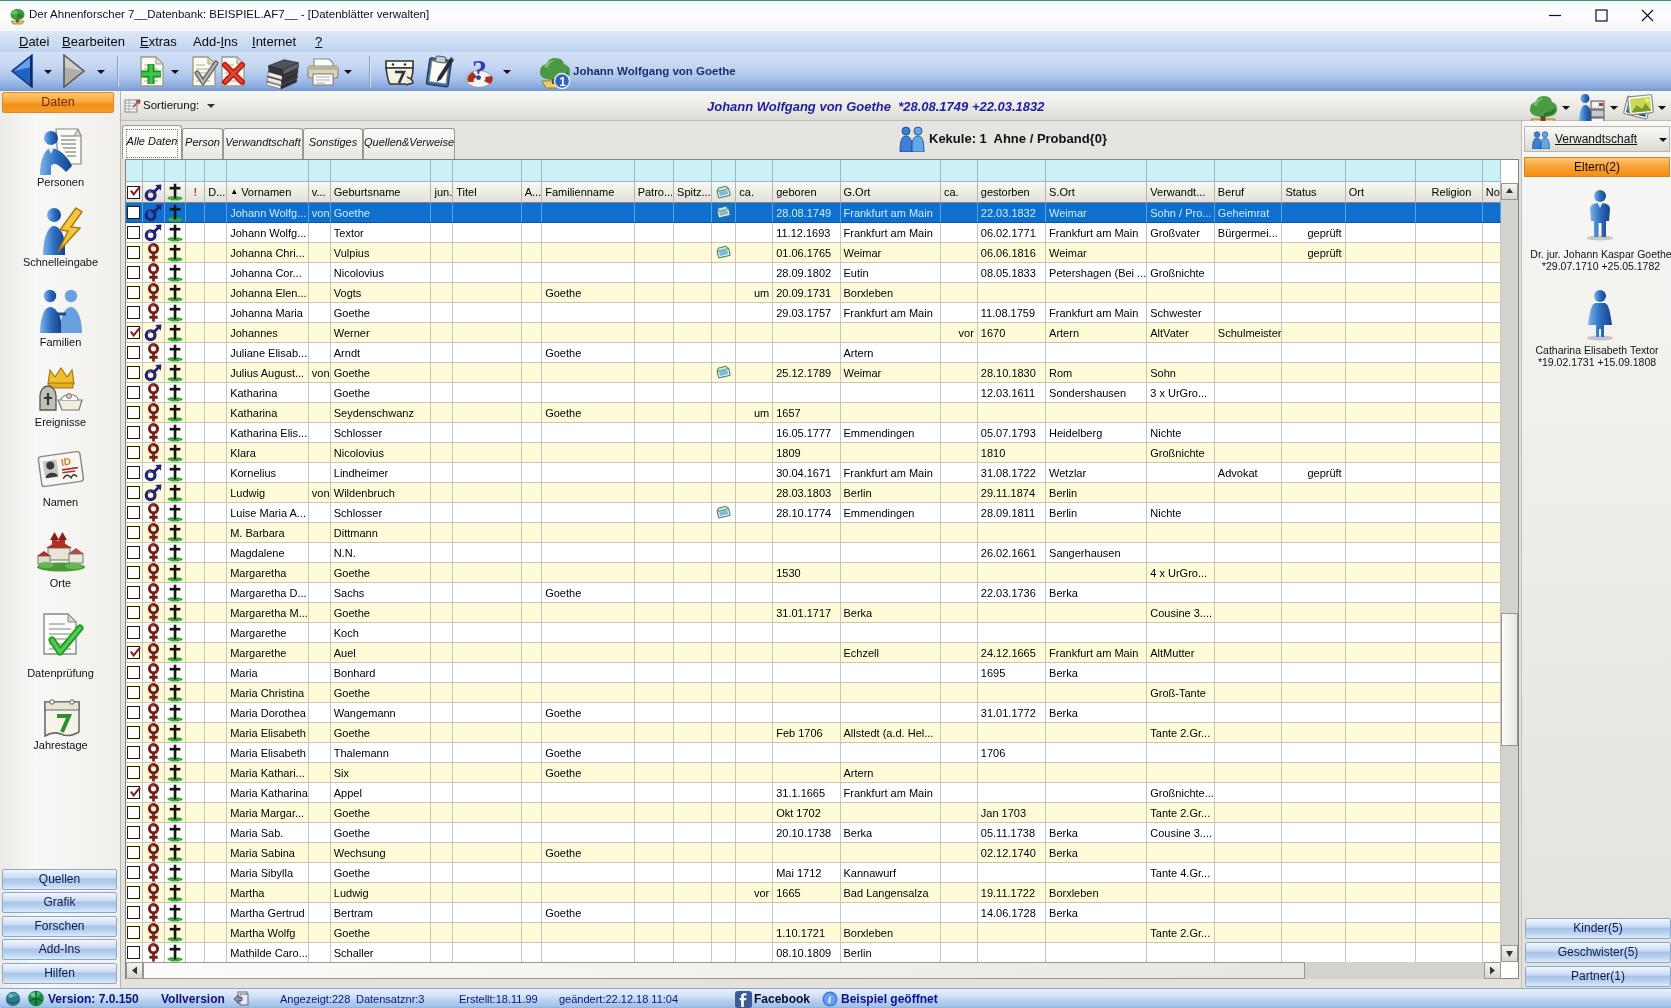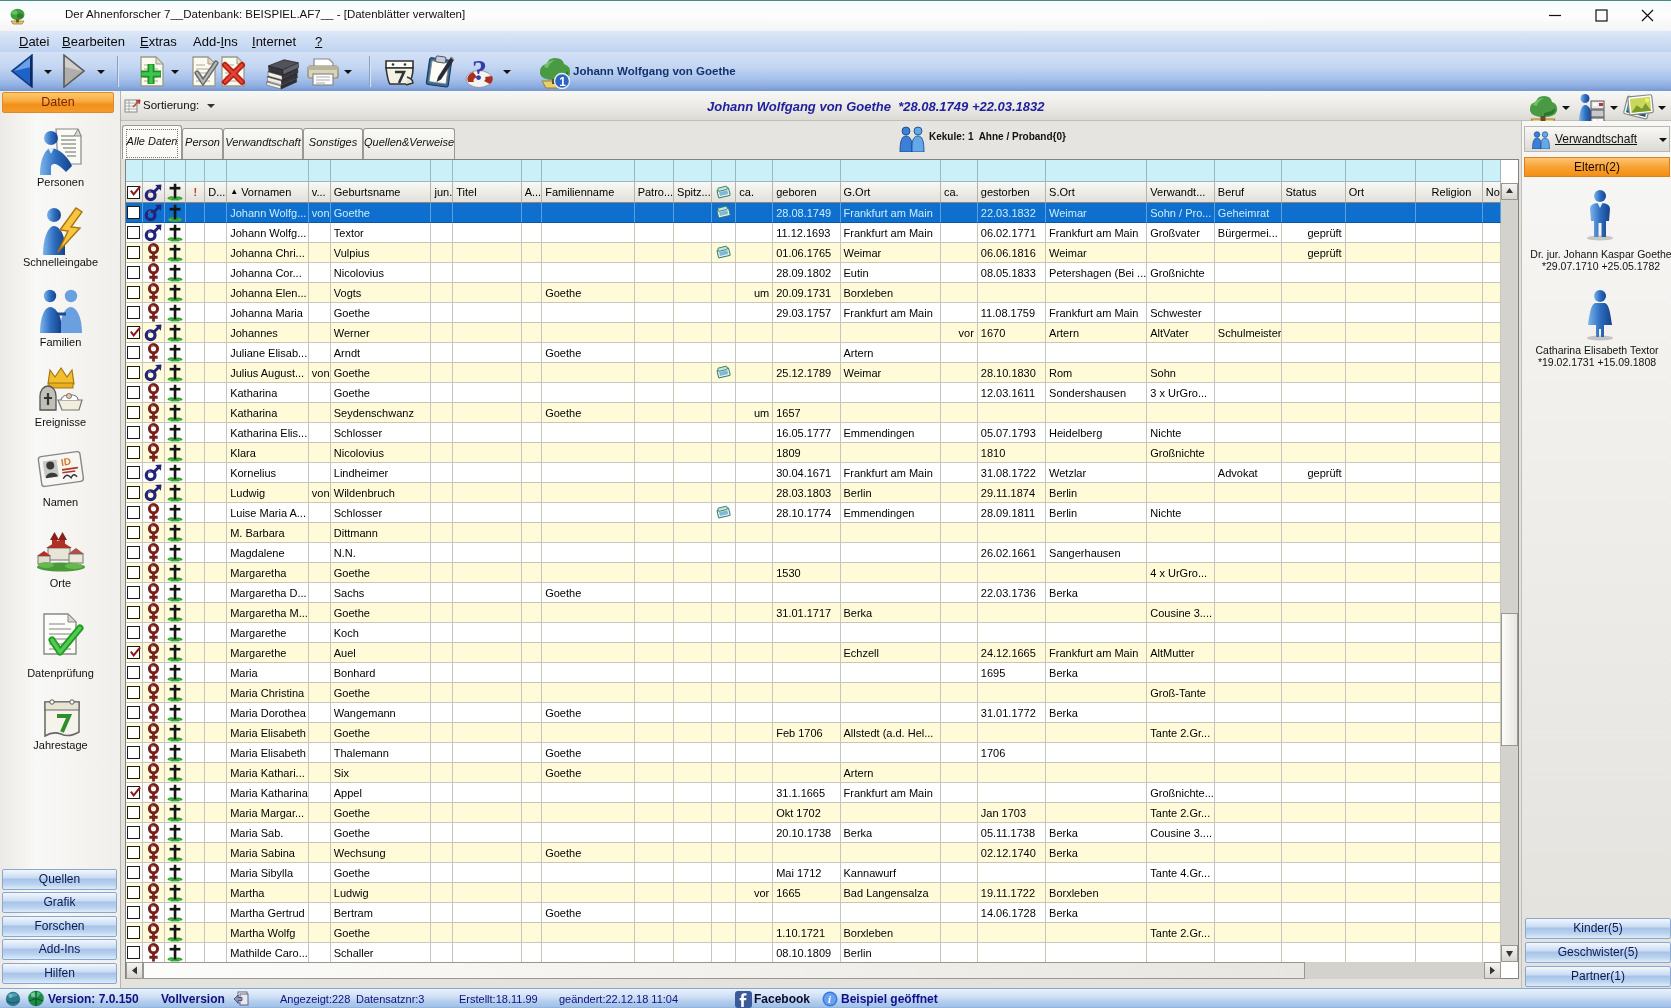--- a/index.html
+++ b/index.html
@@ -1,19 +1,19 @@
 <!DOCTYPE html>
 <html><head><meta charset="utf-8"><style>
 * { margin:0; padding:0; box-sizing:border-box; }
 html,body { width:1671px; height:1008px; overflow:hidden; }
 body { font-family:"Liberation Sans", sans-serif; position:relative; background:#e4e2dc; }
 .abs { position:absolute; }
 
 #titlebar { left:0; top:0; width:1671px; height:31px; background:linear-gradient(180deg,#f6fafc,#fdfdfd 50%,#f4f4f4); border-top:1px solid #4a8a80; }
-#title-txt { left:29px; top:8px; font-size:11.5px; color:#111;margin-left:36px; }
+#title-txt { left:29px; top:8px; font-size:11.5px; color:#111; }
 .winbtn { top:0; height:30px; width:46px; color:#222; text-align:center; }
 
 #menubar { left:0; top:31px; width:1671px; height:21px; background:linear-gradient(180deg,#dde8f8,#bfd3f0); font-size:13px; color:#0a0a0a; }
 #menubar span { position:absolute; top:3px; }
 
 #toolbar { left:0; top:52px; width:1671px; height:39px;
   background:linear-gradient(180deg,#d4e1f6 0%,#c2d5f1 40%,#a6c0ea 70%,#86a7dd 92%,#7597d0 100%); }
 .tbsep { top:4px; width:1px; height:31px; background:#8aa0c0; box-shadow:1px 0 0 #d8e4f4; }
 .caret { width:0; height:0; border-left:4px solid transparent; border-right:4px solid transparent; border-top:4px solid #111; }
 #tb-name { font-size:11.5px; font-weight:bold; color:#16326e; }
@@ -27,21 +27,21 @@
   text-align:center; font-size:12px; color:#0a1a52; line-height:19px; }
 
 #sortbar { left:121px; top:91px; width:1550px; height:30px; background:linear-gradient(180deg,#f8f8f6,#e9e8e4 60%,#dcdad4); border-bottom:1px solid #c0beb6; }
 #sort-label { top:8px; font-size:11.5px; color:#111; position:absolute; }
 #main-title { font-size:13px; font-weight:bold; font-style:italic; color:#20209e; }
 
 #tabstrip { left:121px; top:121px; width:1399px; height:38px; background:#e5e4e0; }
 .tab { height:28px; background:linear-gradient(180deg,#fafaf8,#e8e7e2); border:1px solid #9a9890; border-bottom:none; border-radius:3px 3px 0 0; font-size:11px; color:#111; text-align:center; white-space:nowrap; z-index:2;font-style:italic; }
 .tab.active { background:#fbfaf7; z-index:3; position:relative; }
 .tab.active:before { content:""; position:absolute; left:3px; top:3px; right:3px; bottom:1px; border:1px dotted #777; }
-#kekule-txt { font-size:10px; font-weight:bold; color:#111;text-align:right; }
+#kekule-txt { font-size:13px; font-weight:bold; color:#111;text-align:right; }
 
 #tablebox { left:125px; top:159px; width:1394px; height:820px; background:#fff; border:1px solid #828282; }
 table { border-collapse:separate; border-spacing:0; table-layout:fixed; font-size:11px; color:#000; }
 td { height:20px; padding:0 0 0 3px; overflow:hidden; white-space:nowrap; border-right:1px solid #c6c6be; border-bottom:1px solid #c6c6be; vertical-align:middle; }
 tr.cyan td { height:22px; background:#cbf0f8; border-right:1px solid #9ab8c0; border-bottom:1px solid #9ab8c0; }
 tr.head td { height:21px; background:linear-gradient(180deg,#f8f8f5,#e2e0d8); border-right:1px solid #b4b2aa; border-bottom:1px solid #8a8880; font-size:11px; }
 tr.even td { background:#fffbd8; }
 tr.odd td { background:#ffffff; }
 tr.sel td { background:#0e6fce; color:#c9eefb; border-right:1px solid #5c9fdd; border-bottom:1px solid #0a55a6; }
 td.r { text-align:right; padding-right:3px; }

